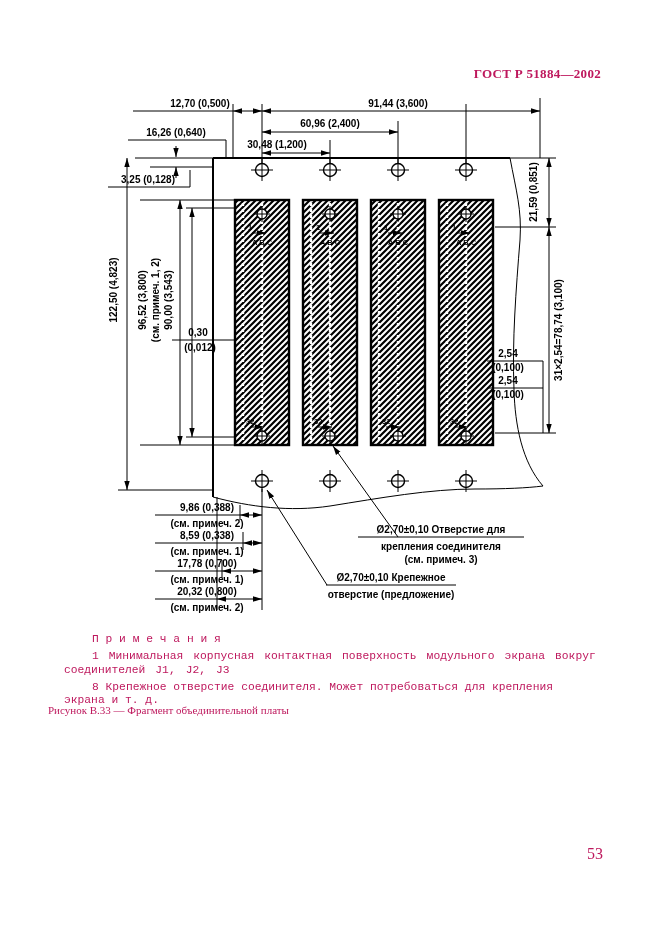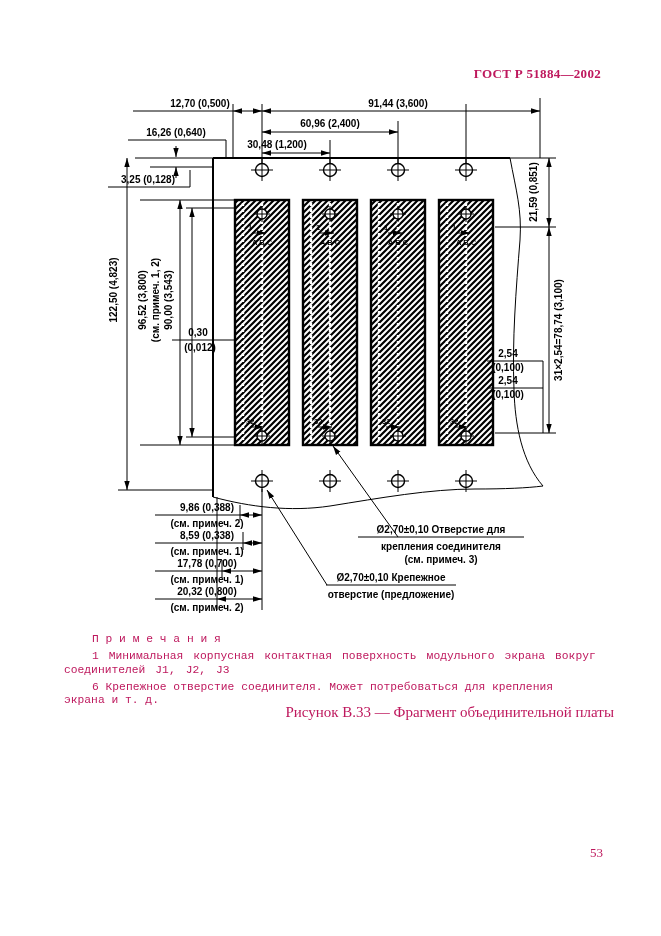--- a/index.html
+++ b/index.html
@@ -7,23 +7,23 @@
           font-family:"Liberation Serif", serif; color:#be185d; overflow:hidden;
           margin:0 auto; }
   .gost-header { position:absolute; top:66px; right:60px; font-weight:bold;
                  font-size:13px; letter-spacing:.3px; }
   .drawing-svg { position:absolute; left:0; top:90px; width:661px; height:530px; }
   .notes { position:absolute; left:60px; top:629px; width:542px;
            font-size:11.3px; line-height:13.3px; }
   .notes p { margin:4px;font-family:Liberation Mono, monospace; }
   .indent { text-indent:28px; }
   .note-just { word-spacing:3.2px; }
-  .caption { position:absolute; left:72px; top:704px; width:542px;
-             text-align:right; font-size:15px; }
-  .pageno { position:absolute; top:845px; right:58px; font-size:13px; }
+  .caption { position:absolute; left:48px; top:704px; width:542px;
+             text-align:left; font-size:11px; }
+  .pageno { position:absolute; top:845px; right:58px; font-size:16px; }
 
   
   .ln   { stroke:#000; stroke-width:1; fill:none; }
   .thk  { stroke:#000; stroke-width:2; fill:none; }
   .conn { fill:url(#hatch); stroke:#000; stroke-width:2.4; }
   .wdash{ stroke:#fff; stroke-width:2.4; fill:none; stroke-dasharray:3 3; }
   .hole { fill:#fff; stroke:#000; stroke-width:1.4; }
   .dtxt { font:bold 10px "Liberation Sans", sans-serif; fill:#000; }
   .ctxt { font:bold 7.5px "Liberation Sans", sans-serif; fill:#000; }
 </style>
@@ -257,20 +257,20 @@
       <line class="ln" x1="327" y1="585" x2="267" y2="490" marker-end="url(#arw)"></line>
       <text class="dtxt" x="391" y="581" text-anchor="middle">Ø2,70±0,10 Крепежное</text>
       <line class="ln" x1="326" y1="585" x2="456" y2="585"></line>
       <text class="dtxt" x="391" y="598" text-anchor="middle">отверстие (предложение)</text>
     </g>
   </svg>
 
   <div class="notes">
     <p class="indent">П р и м е ч а н и я</p>
     <p class="indent note-just">1 Минимальная корпусная контактная поверхность модульного экрана вокруг соединителей J1, J2, J3</p>
-    <p class="indent">6 Крепежное отверстие соединителя. Может потребоваться для крепления экрана и т. д.</p>
+    <p class="indent">8 Крепежное отверстие соединителя. Может потребоваться для крепления экрана и т. д.</p>
   </div>
 
   <div class="caption">Рисунок В.33 — Фрагмент объединительной платы</div>
 
   <div class="pageno">53</div>
 
 </div>
 
 </body></html>

